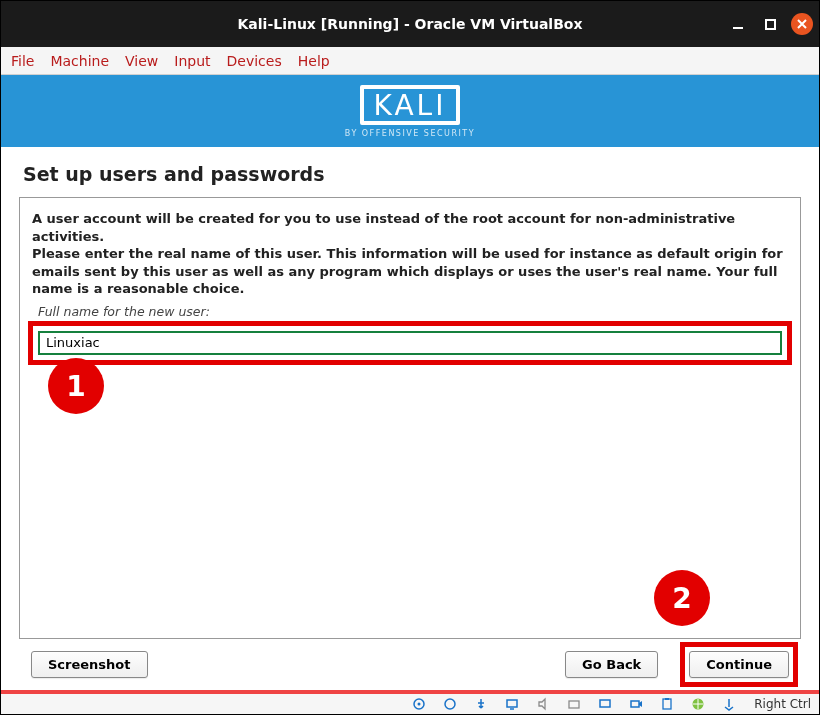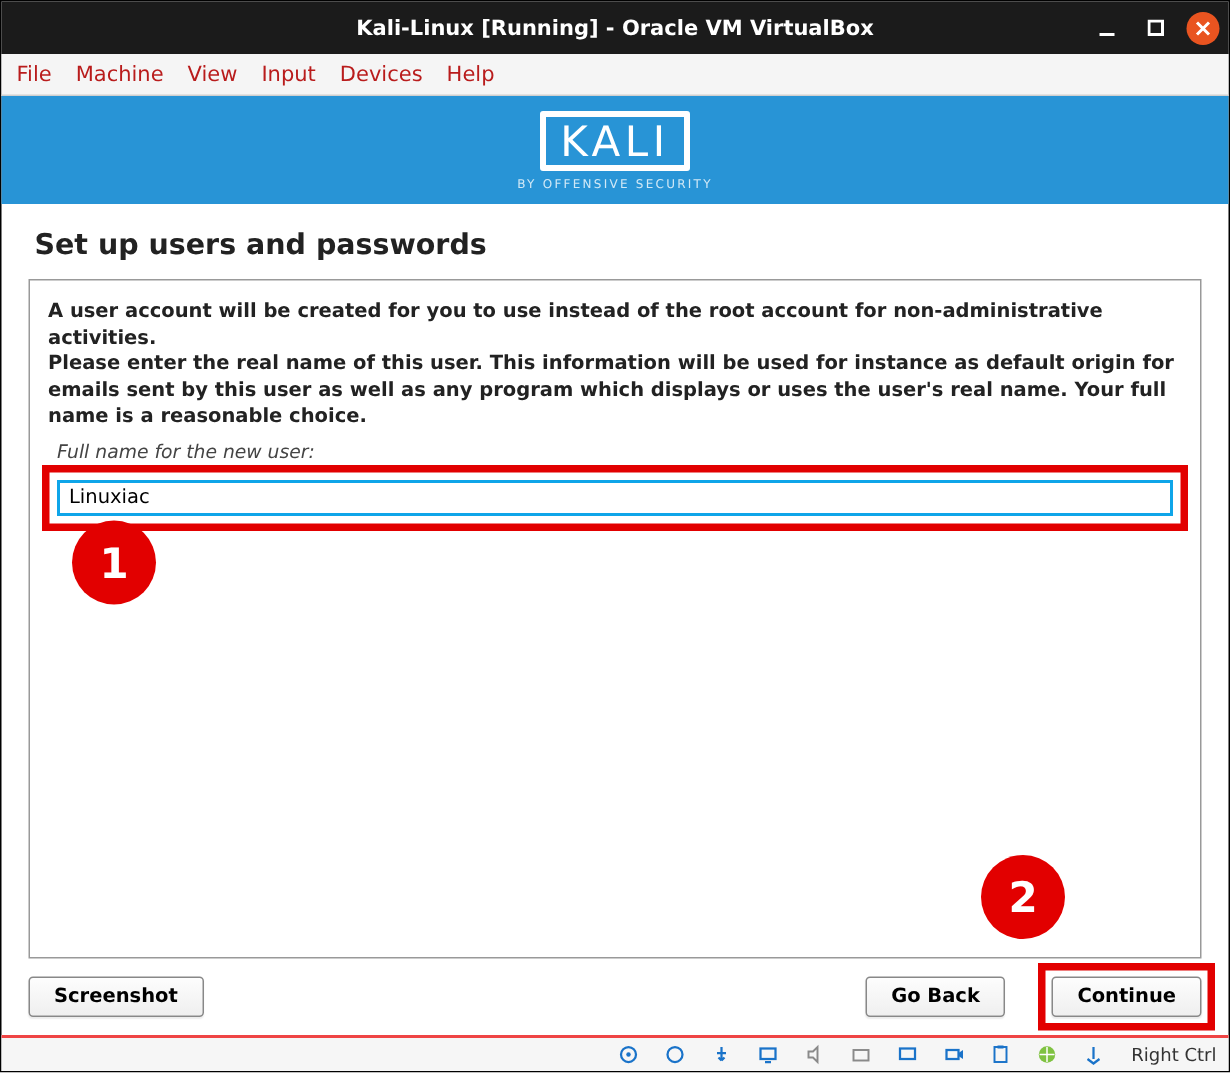--- a/index.html
+++ b/index.html
@@ -19,21 +19,21 @@
       width: 820px;
       height: 715px;
       border: 1px solid #000;
       display: flex;
       flex-direction: column;
       background: #fff;
     }
     .titlebar {
       background: #1b1b1b;
       color: #fff;
-      height: 35px;
+      height: 46px;
       display: flex;
       align-items: center;
       justify-content: center;
       position: relative;
       font-weight: bold;
       font-size: 14px;
     }
     .titlebar-controls {
       position: absolute;
       right: 6px;
@@ -144,21 +144,21 @@
       margin-bottom: 2px;
       padding-left: 6px;
     }
     .input-outline {
       border: 5px solid #e20000;
       padding: 5px;
       margin: 0 -4px;
     }
     .text-input {
       width: 100%;
-      border: 2px solid #0ea5e9;
+      border: 2px solid #15803d;
       padding: 3px 6px;
       font-size: 13px;
       font-family: inherit;
       outline: none;
       height: 24px;
     }
     .annot-circle {
       position: absolute;
       width: 56px;
       height: 56px;
@@ -167,21 +167,21 @@
       color: #fff;
       font-weight: bold;
       font-size: 28px;
       display: flex;
       align-items: center;
       justify-content: center;
       z-index: 10;
     }
     .button-row {
       display: flex;
-      padding: 12px 18px;
+      padding: 12px 30px;
       gap: 10px;
     }
     .spacer { flex: 1; }
     .btn {
       border: 1px solid #888;
       background: linear-gradient(#fdfdfd, #efefef);
       border-radius: 3px;
       padding: 5px 16px;
       font-size: 13px;
       font-weight: bold;
@@ -189,21 +189,21 @@
       cursor: pointer;
       box-shadow: 0 1px 0 rgba(255,255,255,0.6) inset, 0 1px 1px rgba(0,0,0,0.08);
     }
     .continue-outline {
       border: 5px solid #e20000;
       padding: 4px;
       margin: -9px -9px -9px 12px;
     }
     .statusbar {
       background: #f6f6f6;
-      border-top: 2px solid #ef4444;
+      border-top: 4px solid #ef4444;
       height: 24px;
       display: flex;
       align-items: center;
       justify-content: flex-end;
       padding: 0 8px;
       gap: 16px;
       font-size: 12px;
       color: #333;
     }
     .statusbar .ico {

